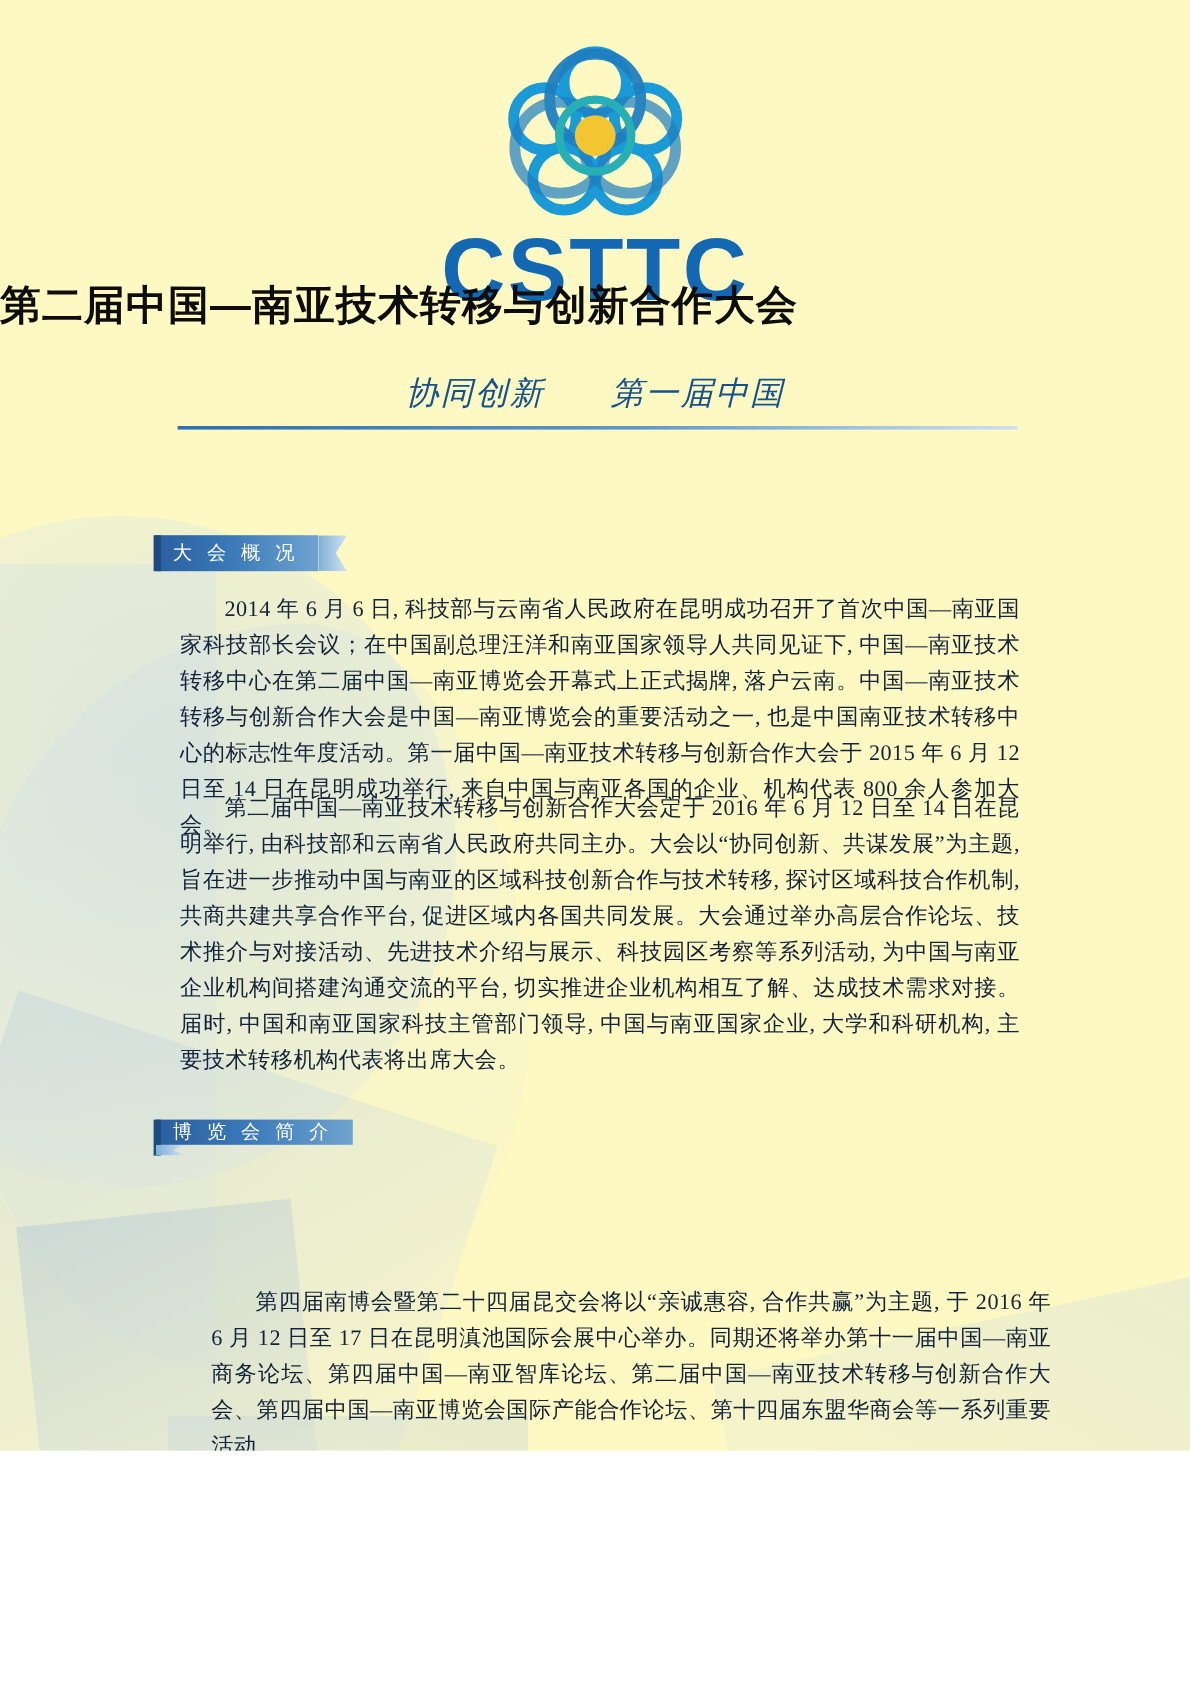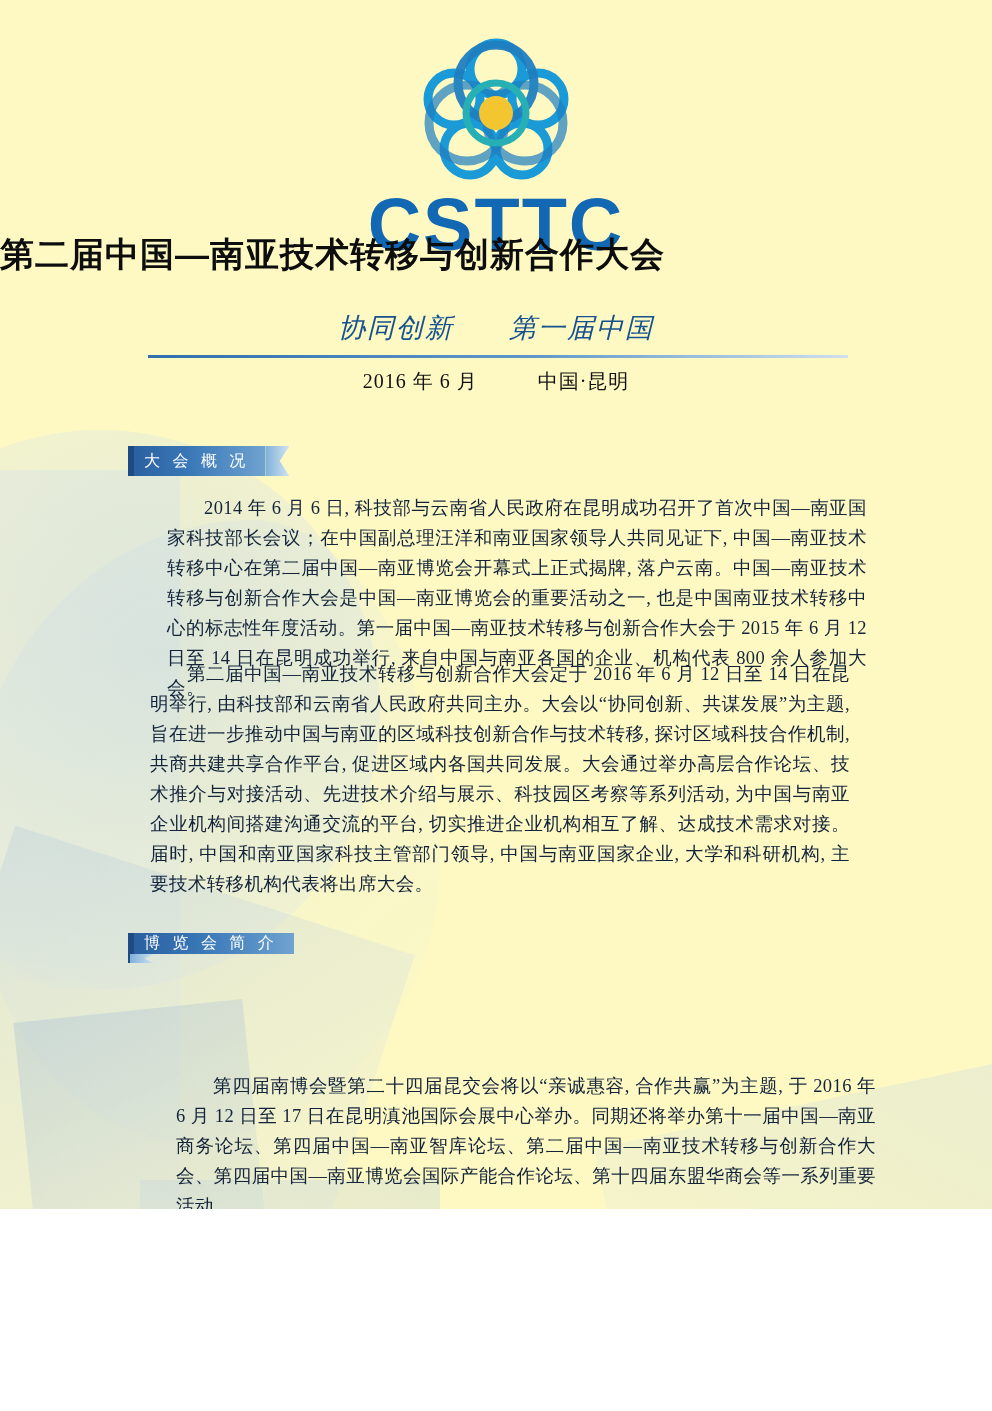--- a/index.html
+++ b/index.html
@@ -181,21 +181,21 @@
     font-size: 18.5px;
     line-height: 1.62;
     color: #12233a;
     text-align: justify;
     text-indent: 2em;
     letter-spacing: 0.4px;
   }
 
   
   #sec1-head { top: 446px; left: 130px; }
-  #p1 { top: 494px; left: 150px; width: 700px; margin-left: 17px; }
+  #p1 { top: 494px; left: 150px; width: 700px; }
   #p2 { top: 660px; left: 150px; width: 700px; }
 
   
   #sec2-head { top: 933px; left: 130px; flex-direction: column; }
   #p3 { top: 982px; left: 150px; width: 700px; }
   #p4 { top: 1072px; left: 150px; width: 700px; margin-left: 26px; }
 </style>
 </head>
 <body>
 
@@ -237,24 +237,20 @@
   </div>
 
   <div class="main-title">第二届中国—南亚技术转移与创新合作大会</div>
 
   <div class="slogan">
     <span>协同创新</span>
     <span>第一届中国</span>
   </div>
   <div class="rule"></div>
 
-  <div class="meta-line">
-    <span>2016 年 6 月</span>
-    <span>中国·昆明</span>
-  </div>
 
   <div class="section-head" id="sec1-head">
     <div class="ribbon-accent"></div>
     <div class="ribbon-body">大 会 概 况</div>
     <div class="ribbon-tail"></div>
   </div>
   <div class="para" id="p1">2014 年 6 月 6 日, 科技部与云南省人民政府在昆明成功召开了首次中国—南亚国家科技部长会议；在中国副总理汪洋和南亚国家领导人共同见证下, 中国—南亚技术转移中心在第二届中国—南亚博览会开幕式上正式揭牌, 落户云南。中国—南亚技术转移与创新合作大会是中国—南亚博览会的重要活动之一, 也是中国南亚技术转移中心的标志性年度活动。第一届中国—南亚技术转移与创新合作大会于 2015 年 6 月 12 日至 14 日在昆明成功举行, 来自中国与南亚各国的企业、机构代表 800 余人参加大会。</div>
   <div class="para" id="p2">第二届中国—南亚技术转移与创新合作大会定于 2016 年 6 月 12 日至 14 日在昆明举行, 由科技部和云南省人民政府共同主办。大会以“协同创新、共谋发展”为主题, 旨在进一步推动中国与南亚的区域科技创新合作与技术转移, 探讨区域科技合作机制, 共商共建共享合作平台, 促进区域内各国共同发展。大会通过举办高层合作论坛、技术推介与对接活动、先进技术介绍与展示、科技园区考察等系列活动, 为中国与南亚企业机构间搭建沟通交流的平台, 切实推进企业机构相互了解、达成技术需求对接。届时, 中国和南亚国家科技主管部门领导, 中国与南亚国家企业, 大学和科研机构, 主要技术转移机构代表将出席大会。</div>
 
   <div class="section-head" id="sec2-head">

